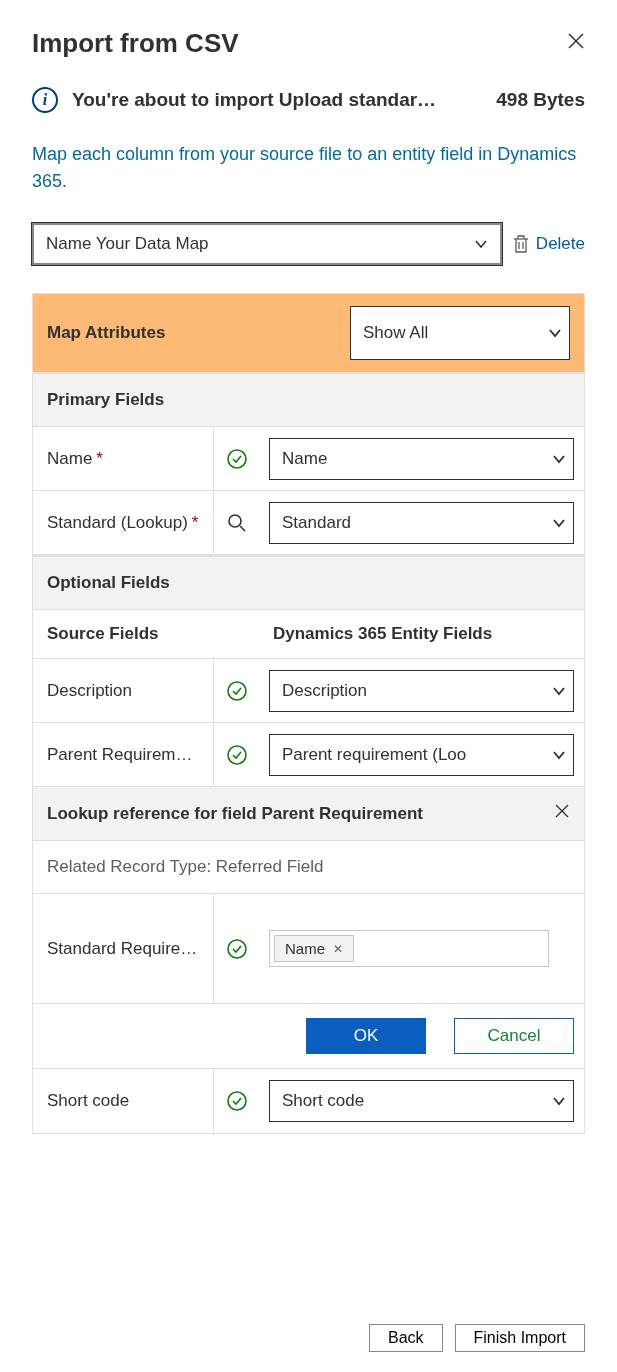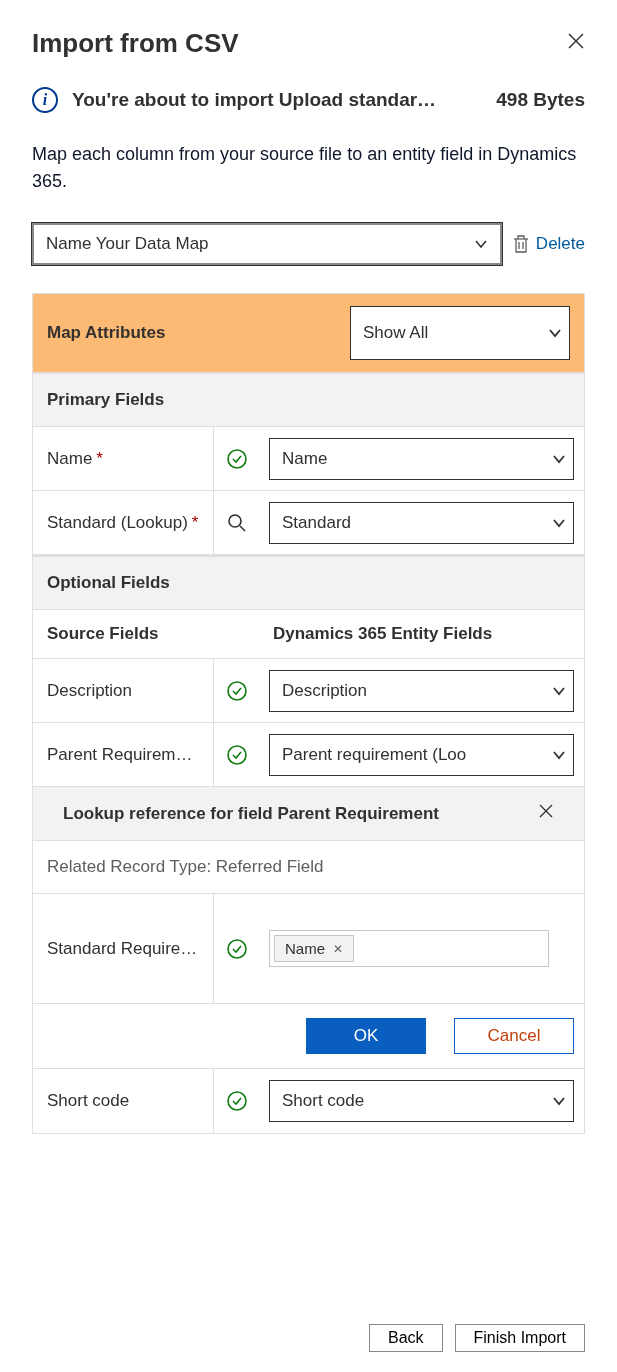--- a/index.html
+++ b/index.html
@@ -60,21 +60,21 @@
       overflow: hidden;
       text-overflow: ellipsis;
     }
     .info-size {
       font-size: 19px;
       font-weight: 600;
       margin-left: 14px;
     }
     .instruction {
       font-size: 18px;
-      color: #0f172a;
+      color: #0369a1;
       margin-bottom: 28px;
       line-height: 1.5;
     }
     .datamap-row {
       display: flex;
       align-items: center;
       gap: 10px;
       margin-bottom: 28px;
     }
     .datamap-box {
@@ -196,21 +196,21 @@
     }
     .columns-header .col2 {
       flex: 1;
       padding: 0 14px;
       font-weight: 600;
       font-size: 17px;
     }
     .lookup-section {
       background: #f3f2f1;
       border-bottom: 1px solid #e1dfdd;
-      padding: 16px 30px;
+      padding: 16px 14px;
       display: flex;
       justify-content: space-between;
       align-items: center;
       font-weight: 600;
       font-size: 17px;
     }
     .lookup-subheader {
       padding: 16px 14px;
       font-size: 17px;
       border-bottom: 1px solid #e1dfdd;
@@ -272,21 +272,21 @@
       border: 1px solid #8a8886;
       background: #fff;
     }
     .btn-primary {
       background: #0a5ec0;
       color: #fff;
       border: 1px solid #0a5ec0;
       font-weight: 400;
     }
     .btn-secondary {
-      color: #c2410c;
+      color: #15803d;
       border: 1px solid #0a5ec0;
     }
     .footer-buttons {
       position: fixed;
       bottom: 20px;
       left: 0;
       width: 617px;
       display: flex;
       justify-content: flex-end;
       gap: 12px;

